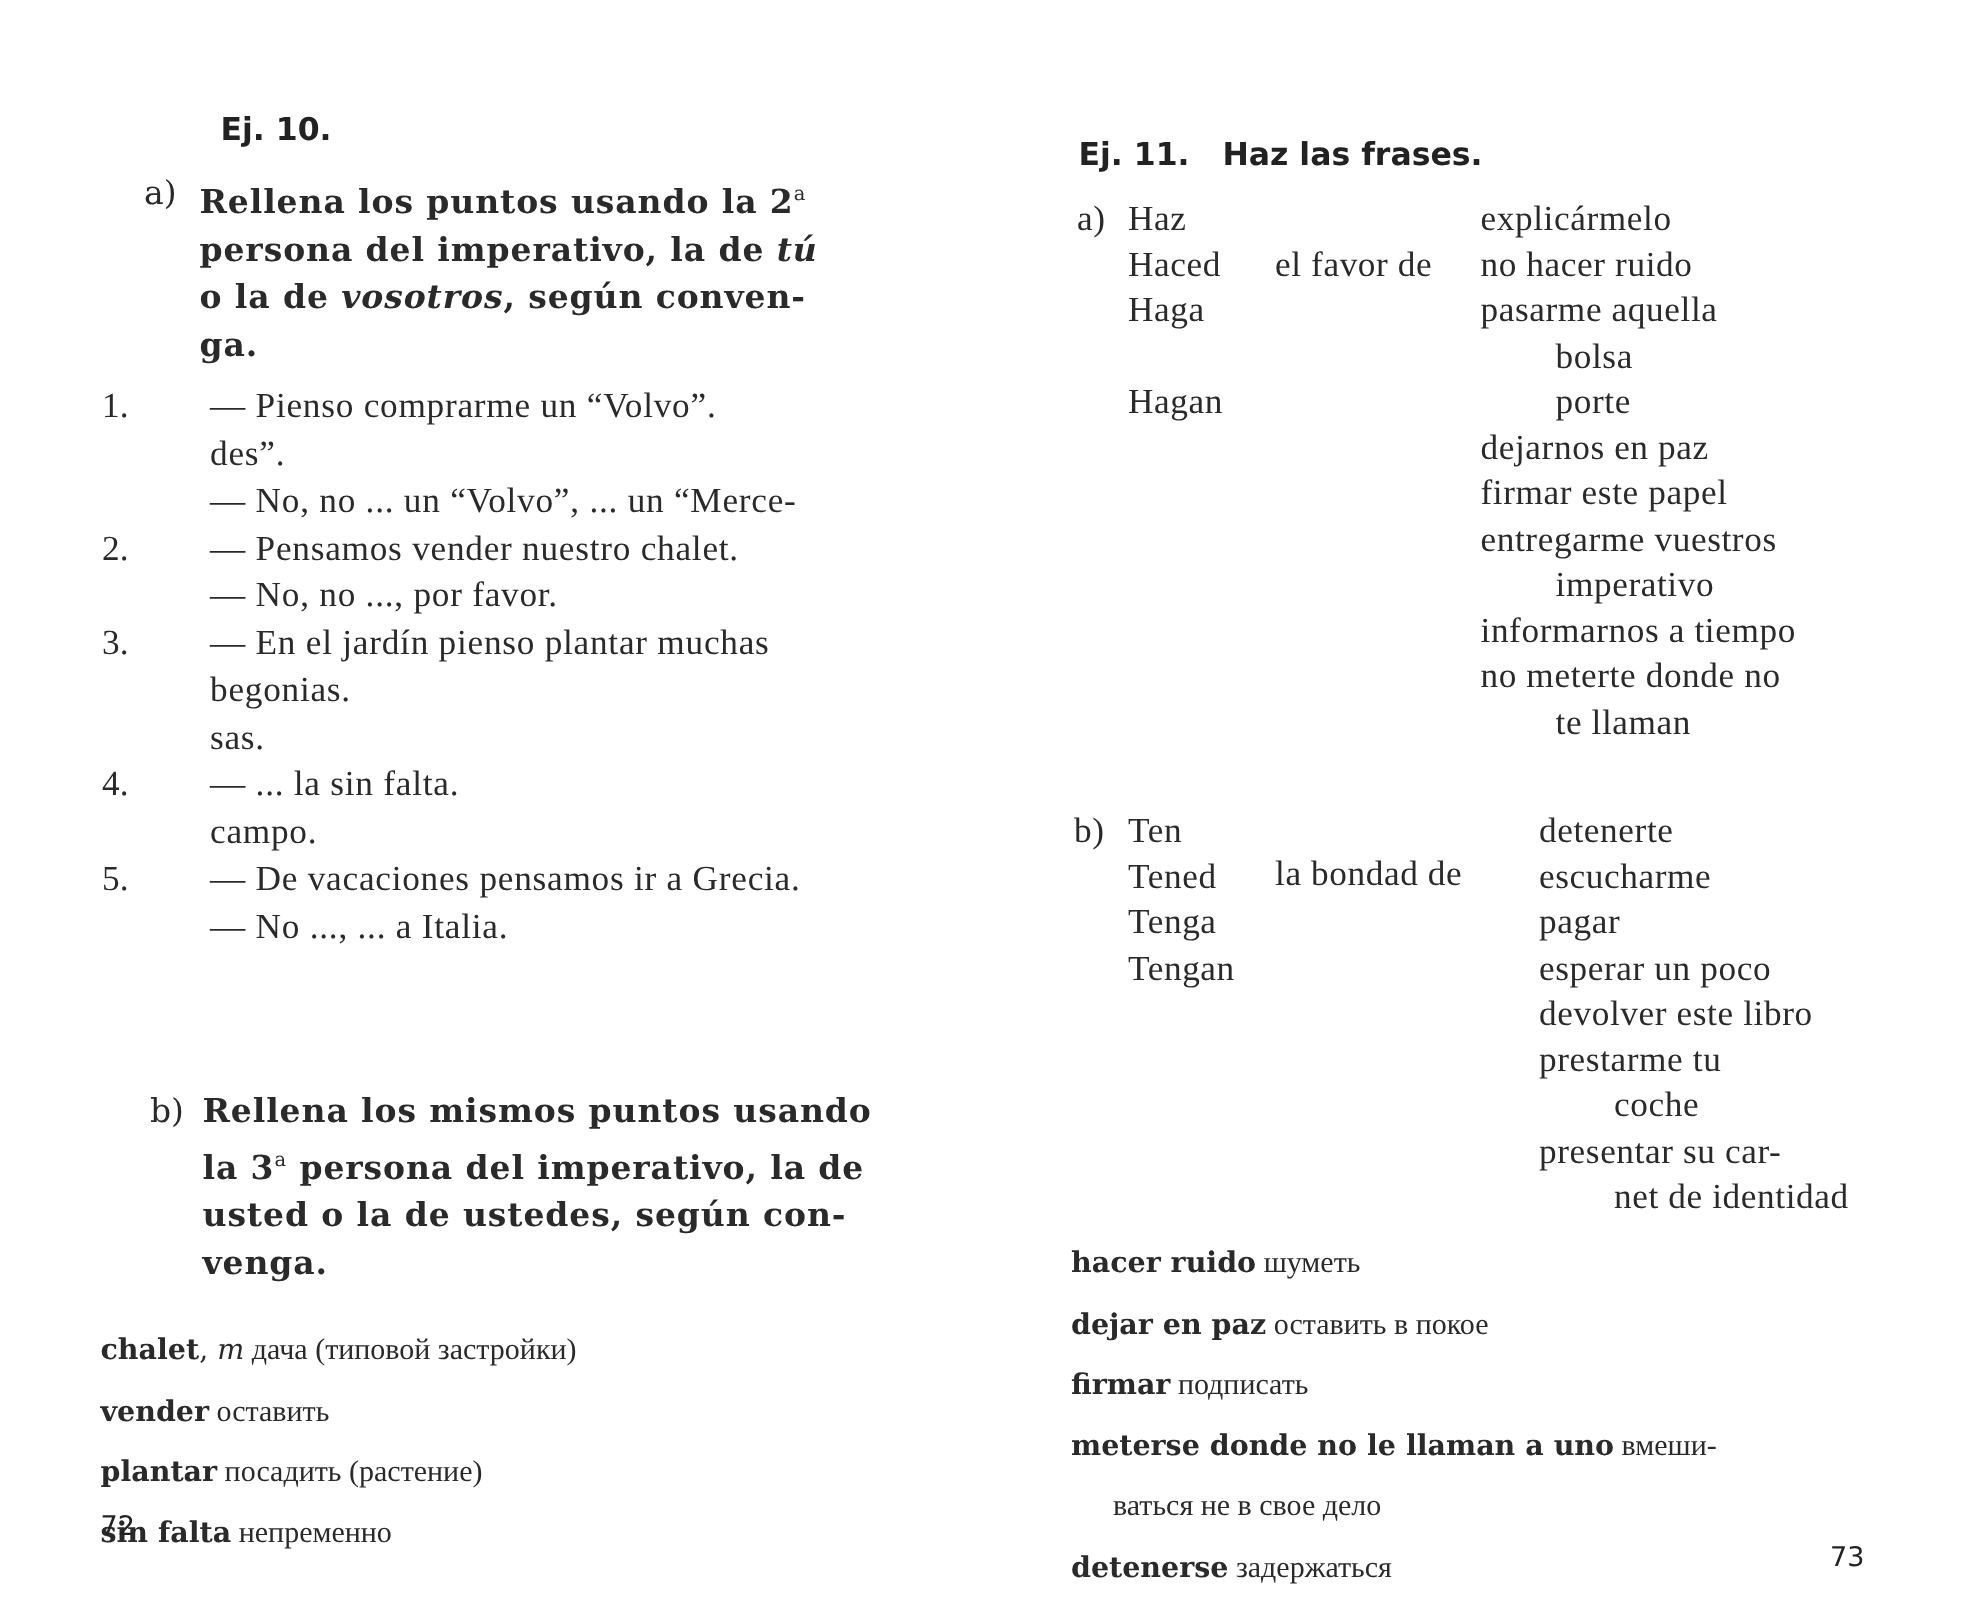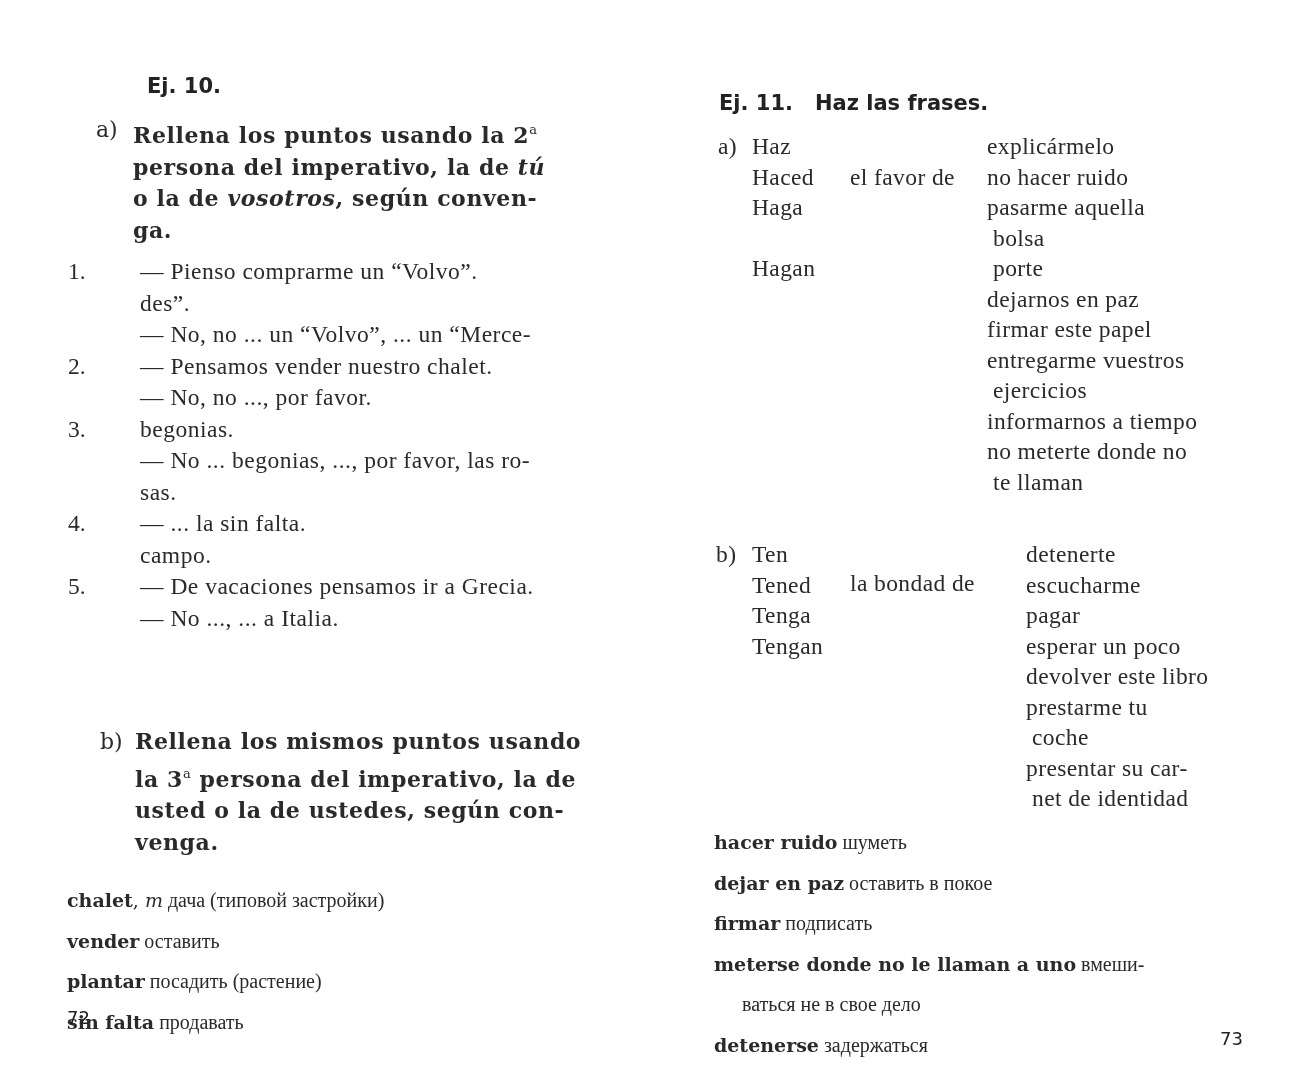--- a/index.html
+++ b/index.html
@@ -23,21 +23,21 @@
   .vocab .v { display:block;margin-top:12px; }
   .vocab .es { font-weight:bold; }
   .vocab .ru { font-family:"Liberation Serif","DejaVu Serif",serif; font-size:20px; }
   .vocab .indent { padding-left:28px; }
 
   .pnum { position:absolute; font-family:"DejaVu Sans","Liberation Sans",sans-serif; font-size:18px; color:#222; }
 
   .grid { position:absolute; font-family:"Liberation Serif","DejaVu Serif",serif; font-size:23.5px; line-height:30.5px; }
   .grid .col { position:absolute; top:0; }
   .grid .col span { display:block; white-space:nowrap; letter-spacing:0.4px; }
-  .grid .wrap { padding-left:6px; }
+  .grid .wrap { padding-left:6px;margin-left:44px; }
 </style>
 </head>
 <body>
 
 <div class="page" id="left">
   <div class="ex-title" style="left:147px; top:74px;">Ej. 10.</div>
 
   <div class="task" style="left:96px; top:114px; width:500px;">
     <span class="lbl">a)</span>
     <span class="txt" style="padding-left:37px;"><span>Rellena los puntos usando la 2</span><sup>a</sup><br><span> persona del imperativo, la de </span><i>tú</i><br><span> o la de </span><i>vosotros</i><span>, según conven-</span><br><span>ga.</span></span>
@@ -50,22 +50,22 @@
       <span class="line">des”.</span>
       <span class="line">— No, no ... un “Volvo”, ... un “Merce-</span>
     </div>
     <div class="item">
       <span class="num">2.</span>
       <span class="line">— Pensamos vender nuestro chalet.</span>
       <span class="line">— No, no ..., por favor.</span>
     </div>
     <div class="item">
       <span class="num">3.</span>
+      <span class="line">— En el jardín pienso plantar muchas</span>
       <span class="line">begonias.</span>
-      <span class="line">— No ... begonias, ..., por favor, las ro-</span>
       <span class="line">sas.</span>
     </div>
     <div class="item">
       <span class="num">4.</span>
       <span class="line">— ... la sin falta.</span>
       <span class="line">campo.</span>
     </div>
     <div class="item">
       <span class="num">5.</span>
       <span class="line">— De vacaciones pensamos ir a Grecia.</span>
@@ -75,21 +75,21 @@
 
   <div class="task" style="left:100px; top:726px; width:496px;">
     <span class="lbl">b)</span>
     <span class="txt" style="padding-left:35px;"><span>Rellena los mismos puntos usando</span><br><span>la 3</span><sup>a</sup><span> persona del imperativo, la de</span><br><span>usted o la de ustedes, según con-</span><br><span>venga.</span></span>
   </div>
 
   <div class="vocab" style="left:67px; top:874px;">
     <span class="v"><span class="es">chalet</span><span>, </span><i>m</i><span class="ru"> дача (типовой застройки)</span></span>
     <span class="v"><span class="es">vender</span><span class="ru"> оставить</span></span>
     <span class="v"><span class="es">plantar</span><span class="ru"> посадить (растение)</span></span>
-    <span class="v"><span class="es">sin falta</span><span class="ru"> продавать</span></span>
+    <span class="v"><span class="es">sin falta</span><span class="ru"> непременно</span></span>
   </div>
 
   <div class="pnum" style="left:67px; top:1007px;">72</div>
 </div>
 
 <div class="page" id="right">
   <div class="ex-title" style="left:61px; top:91px; white-space:pre;">Ej. 11.   Haz las frases.</div>
 
   <div class="grid" style="left:60px; top:131px;">
     <div class="col" style="left:0;">
@@ -107,21 +107,21 @@
       </div>
     <div class="col" style="left:269px;">
       <span>explicármelo</span>
       <span>no hacer ruido</span>
       <span>pasarme aquella</span>
       <span class="wrap">bolsa</span>
       <span class="wrap">porte</span>
       <span>dejarnos en paz</span>
       <span>firmar este papel</span>
       <span>entregarme vuestros</span>
-      <span class="wrap">ejercicios</span>
+      <span class="wrap">imperativo</span>
       <span>informarnos a tiempo</span>
       <span>no meterte donde no</span>
       <span class="wrap">te llaman</span>
     </div>
   </div>
 
   <div class="grid" style="left:58px; top:539px;">
     <div class="col" style="left:0;">
         <span>b)</span>
       </div>

